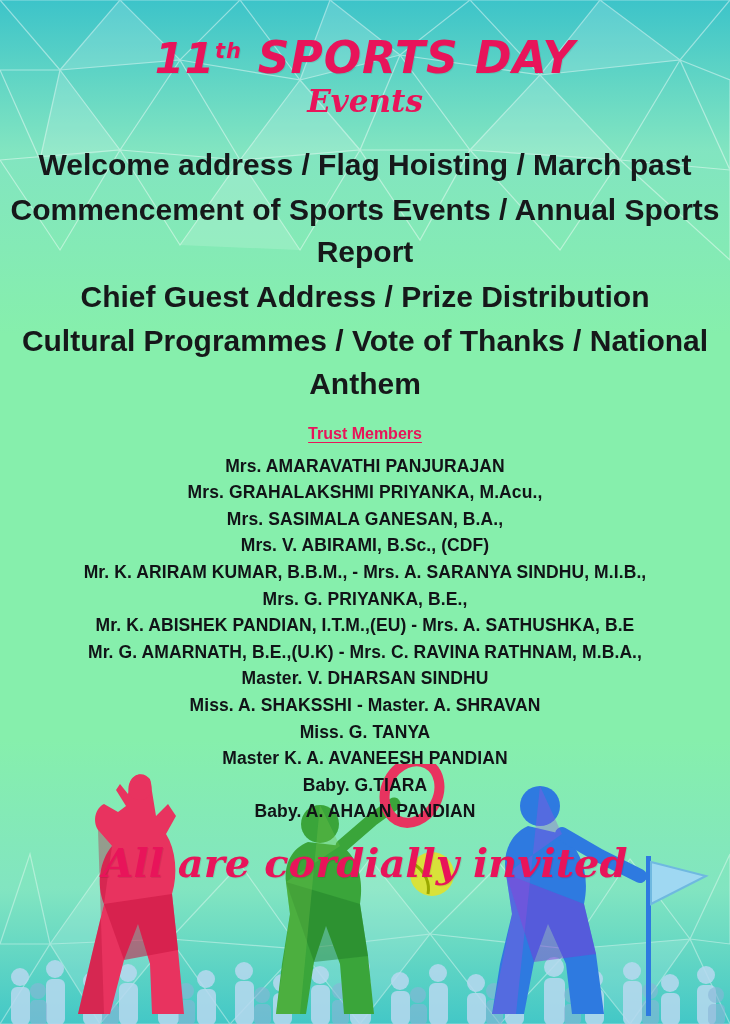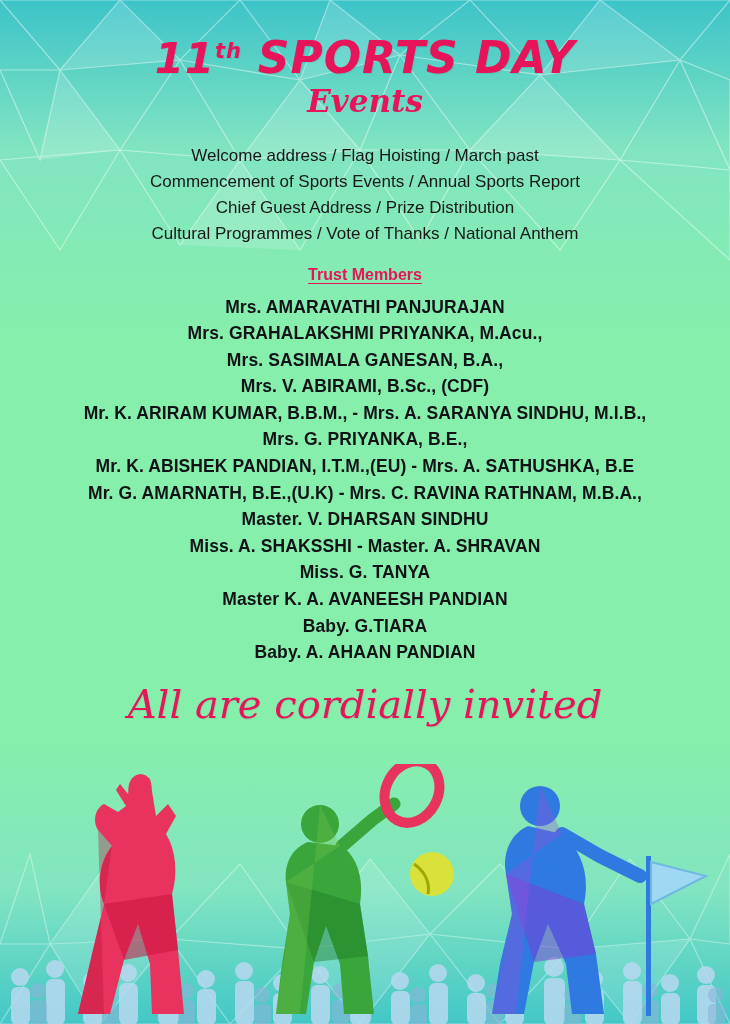--- a/index.html
+++ b/index.html
@@ -91,23 +91,23 @@
     font-weight: bold;
     font-size: 31px;
     color: #e8145a;
     margin: 6px 0 0 0;
     line-height: 1;
   }
 
   .agenda {
     margin-top: 26px;
     color: #16181a;
-    font-size: 17px;
+    font-size: 30px;
     line-height: 1.42;
-    font-weight: normal;
+    font-weight: bold;
   }
   .agenda .line {
     padding: 1px 0;
   }
 
   .section-heading {
     margin-top: 18px;
     color: #e8145a;
     font-size: 16px;
     font-weight: bold;
@@ -123,21 +123,21 @@
   .members .m {
     font-size: 17.5px;
     line-height: 1.52;
     letter-spacing: 0.1px;
   }
 
   .closing {
     margin-top: 18px;
     font-family: "DejaVu Serif", serif;
     font-style: italic;
-    font-weight: normal;
+    font-weight: bold;
     font-size: 40px;
     color: #e8145a;
     line-height: 1;
     text-shadow: 1px 1px 0 rgba(0,0,0,0.07);
   }
 
   
   .figures {
     position: absolute;
     left: 0;

